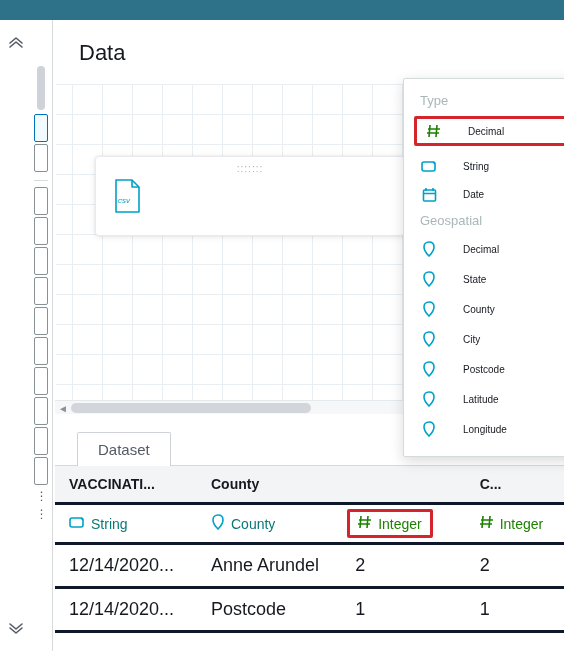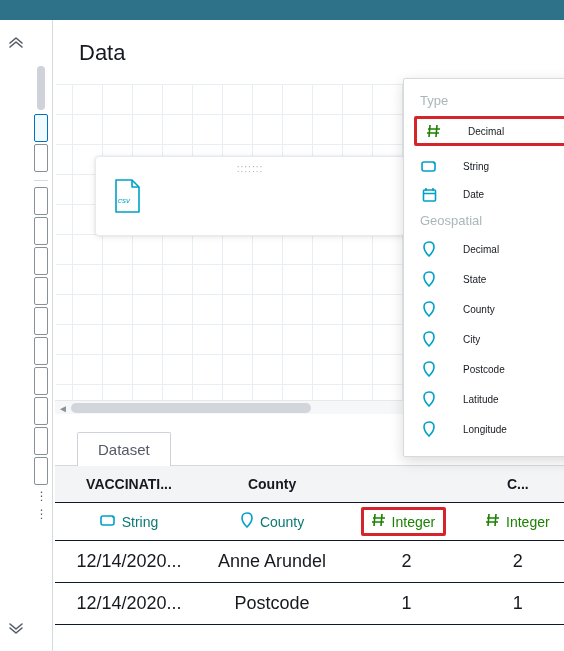--- a/index.html
+++ b/index.html
@@ -43,21 +43,21 @@
 
   .tabs { padding: 18px 0 0 22px; }
   .tab { display: inline-block; padding: 8px 20px 8px; border: 1px solid #cfd3d9; border-bottom: none; border-radius: 2px 2px 0 0; font-size: 15px; color: #545b64; background: #fff; }
   .tabs-line { height: 1px; background: #d5dbdb; margin-top: -1px; }
   
   .grid { border-collapse: collapse; width: 100%; table-layout: fixed; }
   .grid col.c1 { width: 130px; }
   .grid col.c2 { width: 132px; }
   .grid col.c3 { width: 114px; }
   .grid col.c4 { width: 90px; }
-  .grid th, .grid td { text-align: center; font-weight: normal; padding: 10px 8px 10px 14px; border-bottom: 1px solid #0f172a; white-space: nowrap; overflow: hidden; text-overflow: ellipsis; }
+  .grid th, .grid td { text-align: left; font-weight: normal; padding: 10px 8px 10px 14px; border-bottom: 3px solid #0f172a; white-space: nowrap; overflow: hidden; text-overflow: ellipsis; }
   .grid thead th { background: #f3f4f6; color: #16191f; font-size: 14px; font-weight: 600; }
   .grid .type-row td { padding-top: 8px; padding-bottom: 8px; }
   .type-cell { display: inline-flex; align-items: center; gap: 6px; color: #545b64; font-size: 14px; }
   .type-cell.green { color: #1d8102; }
   .type-cell.teal { color: #0a7975; }
   .redbox { border: 3px solid #d6242c; border-radius: 2px; padding: 3px 8px; display: inline-flex; align-items: center; gap: 6px; }
   .grid td.data { color: #16191f; font-size: 18px; }
 
   .menu {
     position: absolute; top: 58px; left: 348px; width: 186px; background: #fff;

